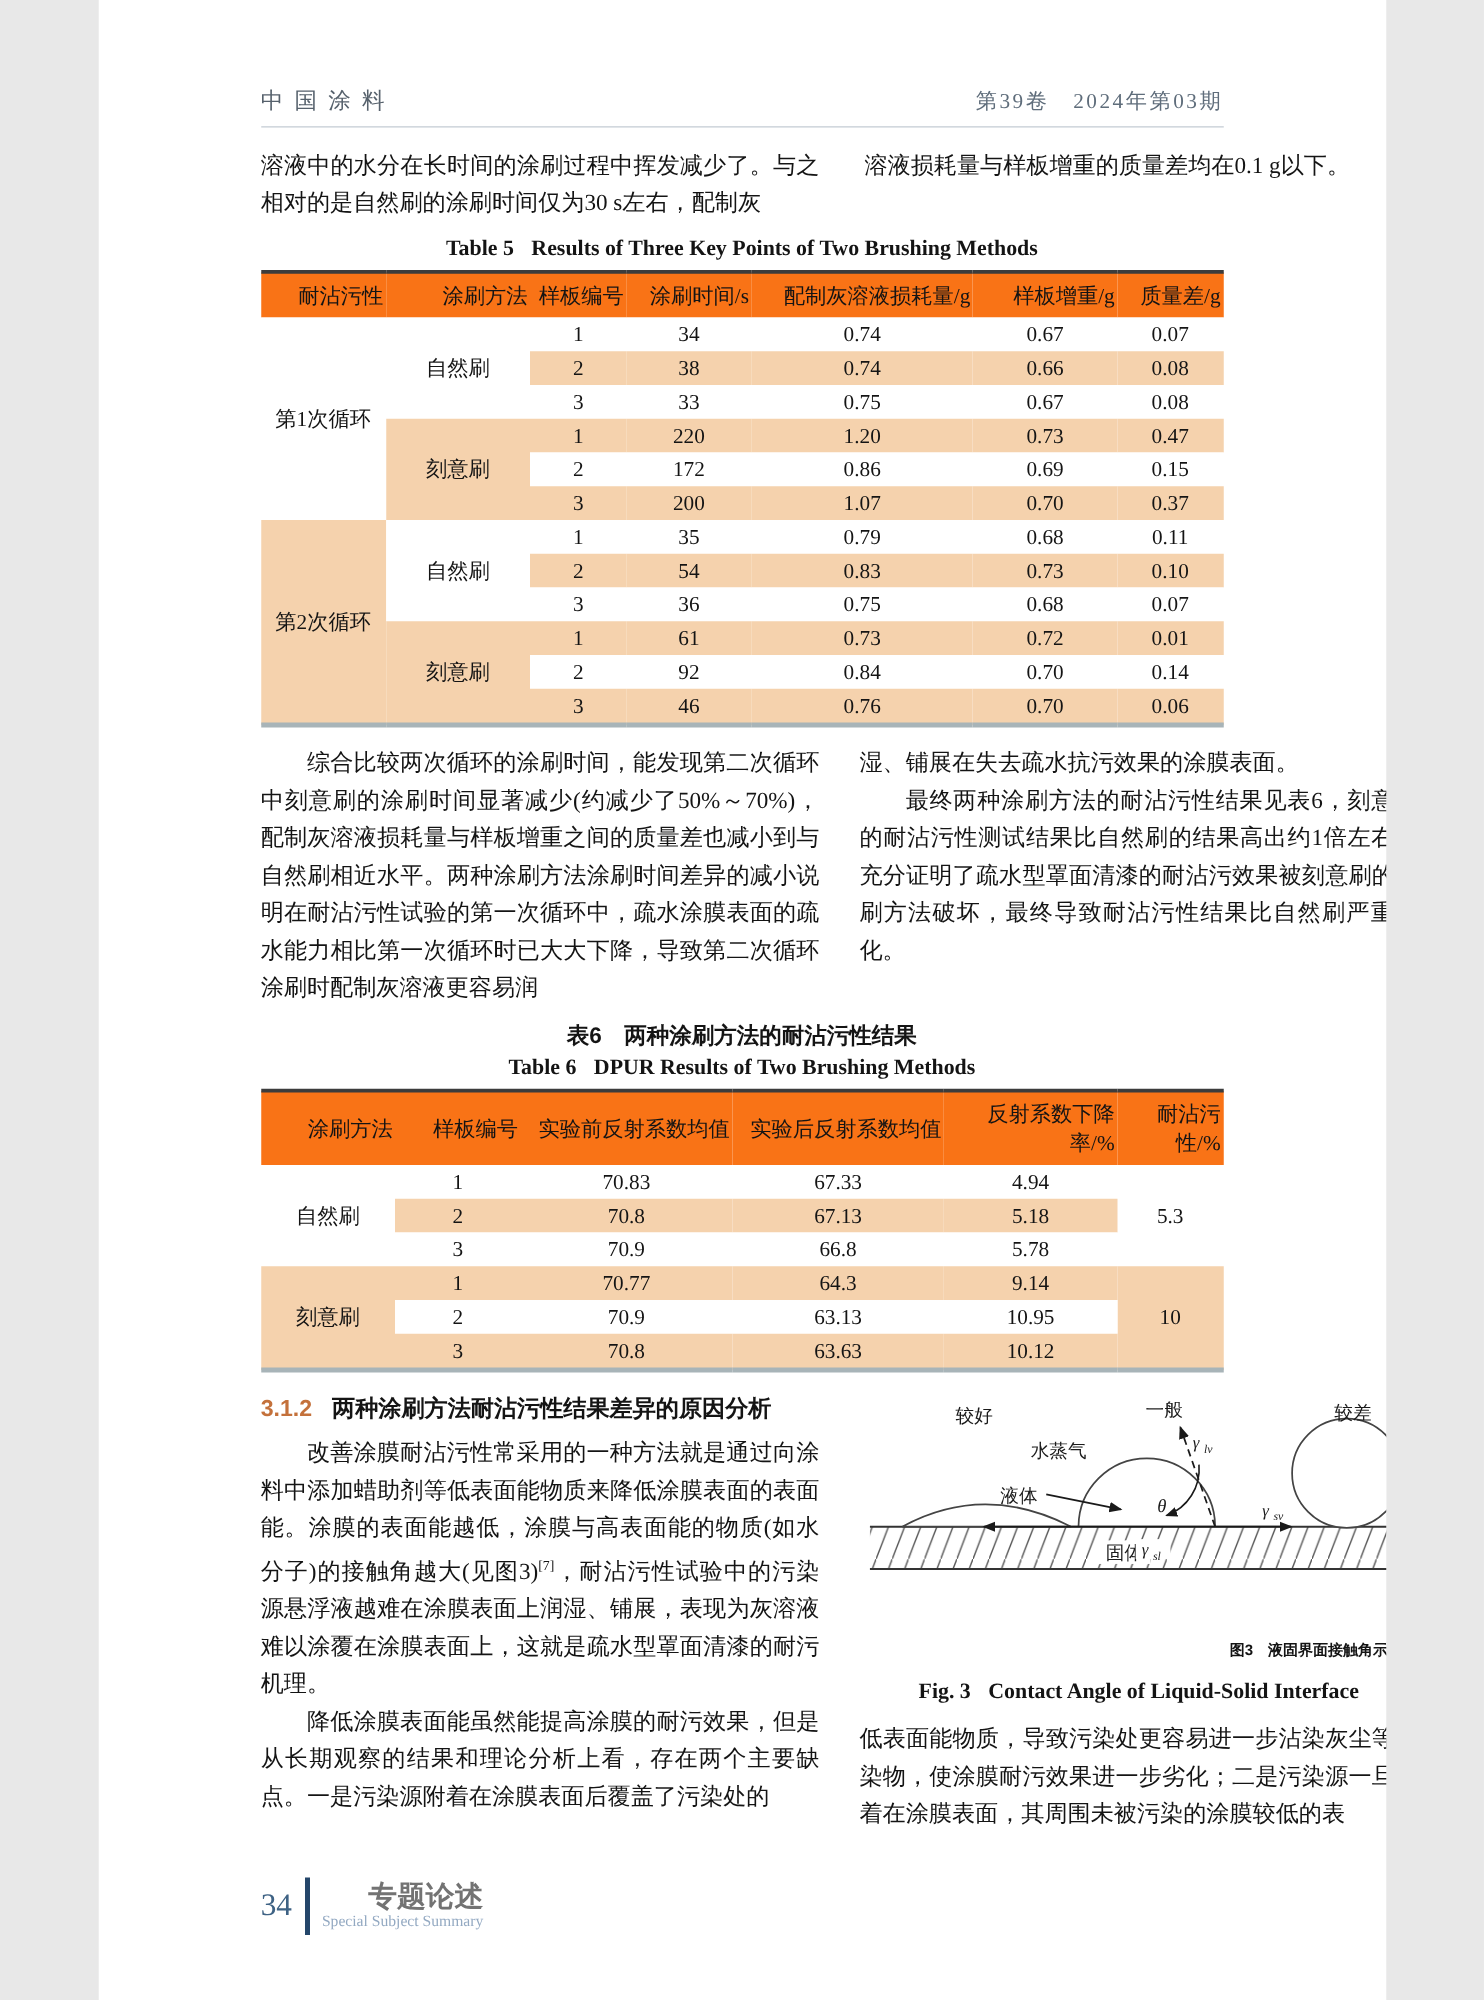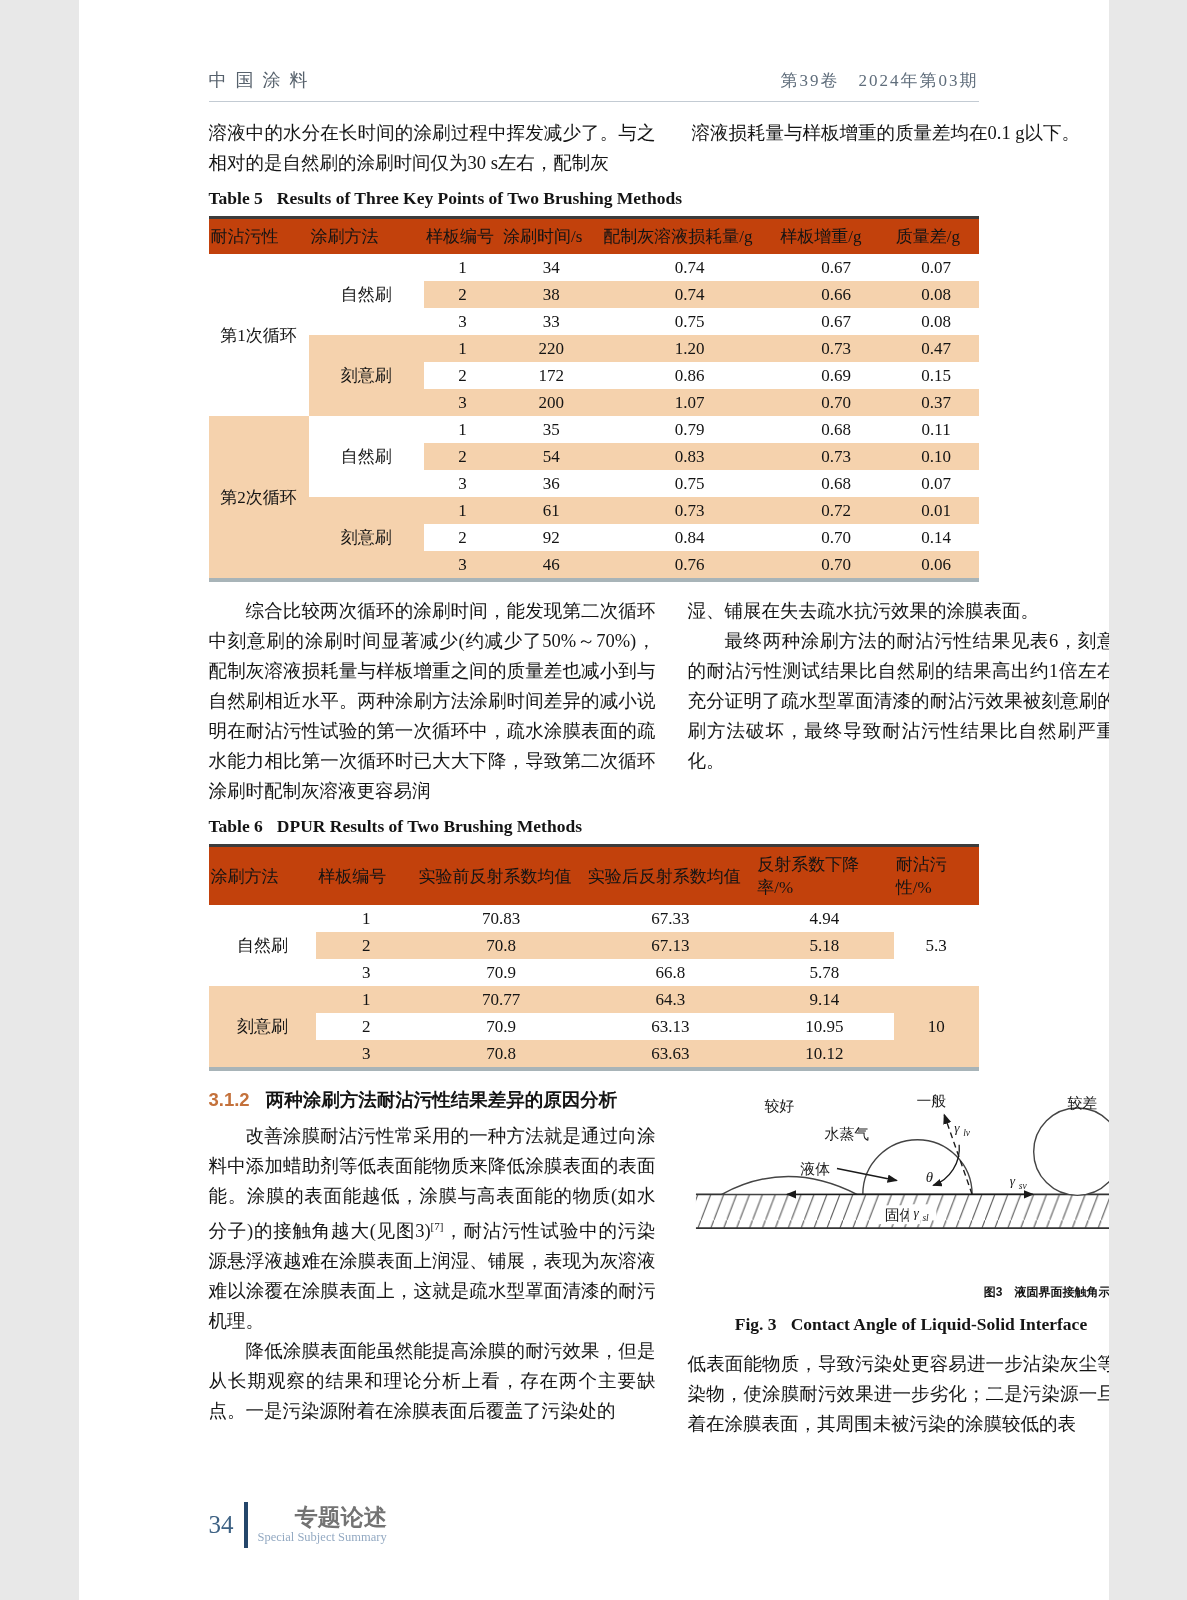--- a/index.html
+++ b/index.html
@@ -20,25 +20,25 @@
   .twocol { display:flex; gap:32px; }
   .col { flex:0 0 447px; width:447px; font-size:18.5px; line-height:30px; text-align:justify; }
   .col p { margin:0; }
   .indent { text-indent:2em; }
   sup.ref { font-size:11px; vertical-align:super; }
 
   
   .tblblock { margin-top:10px; }
   .tbl-title-cn { text-align:center; font-size:18px; font-weight:bold;
     font-family:"Liberation Sans","DejaVu Sans",sans-serif; margin:8px 0 3px 0; }
-  .tbl-title-en { font-size:17.5px; font-weight:bold; margin:0 0 7px 0; }
+  .tbl-title-en { text-align:center; font-size:17.5px; font-weight:bold; margin:0 0 7px 0; }
   .tbl-title-en .lbl { margin-right:14px; }
   table.paper-table { width:100%; border-collapse:collapse; table-layout:fixed;
     border-top:3px solid #3c3c3c; border-bottom:4px solid #a8b4b8; }
-  table.paper-table th { background:#c2410c; font-weight:normal; font-size:17px; padding:6px 2px; text-align:left; }
+  table.paper-table th { background:#f97316; font-weight:normal; font-size:17px; padding:6px 2px; text-align:right; }
   table.paper-table td { font-size:17px; text-align:center; padding:3.5px 2px; }
   td.w { background:#ffffff; }
   td.t { background:#f5d2ad; }
 
   
   .sec-head { font-family:"Liberation Sans","DejaVu Sans",sans-serif;
     font-size:18.5px; font-weight:bold; margin:0 0 6px 0; }
   .sec-num { color:#c4713b; margin-right:16px; }
 
   
@@ -204,20 +204,21 @@
     <div class="col">
       <p class="indent">综合比较两次循环的涂刷时间，能发现第二次循环中刻意刷的涂刷时间显著减少(约减少了50%～70%)，配制灰溶液损耗量与样板增重之间的质量差也减小到与自然刷相近水平。两种涂刷方法涂刷时间差异的减小说明在耐沾污性试验的第一次循环中，疏水涂膜表面的疏水能力相比第一次循环时已大大下降，导致第二次循环涂刷时配制灰溶液更容易润</p>
     </div>
     <div class="col">
       <p>湿、铺展在失去疏水抗污效果的涂膜表面。</p>
       <p class="indent">最终两种涂刷方法的耐沾污性结果见表6，刻意刷的耐沾污性测试结果比自然刷的结果高出约1倍左右，充分证明了疏水型罩面清漆的耐沾污效果被刻意刷的涂刷方法破坏，最终导致耐沾污性结果比自然刷严重劣化。</p>
     </div>
   </div>
 
   <div class="tblblock">
+    <div class="tbl-title-cn">表6　两种涂刷方法的耐沾污性结果</div>
     <div class="tbl-title-en">
       <span class="lbl">Table 6</span><span>DPUR Results of Two Brushing Methods</span>
     </div>
     <table class="paper-table">
       <colgroup>
         <col style="width:14%">
           <col style="width:13%">
           <col style="width:22%">
         <col style="width:22%">
           <col style="width:18%">

